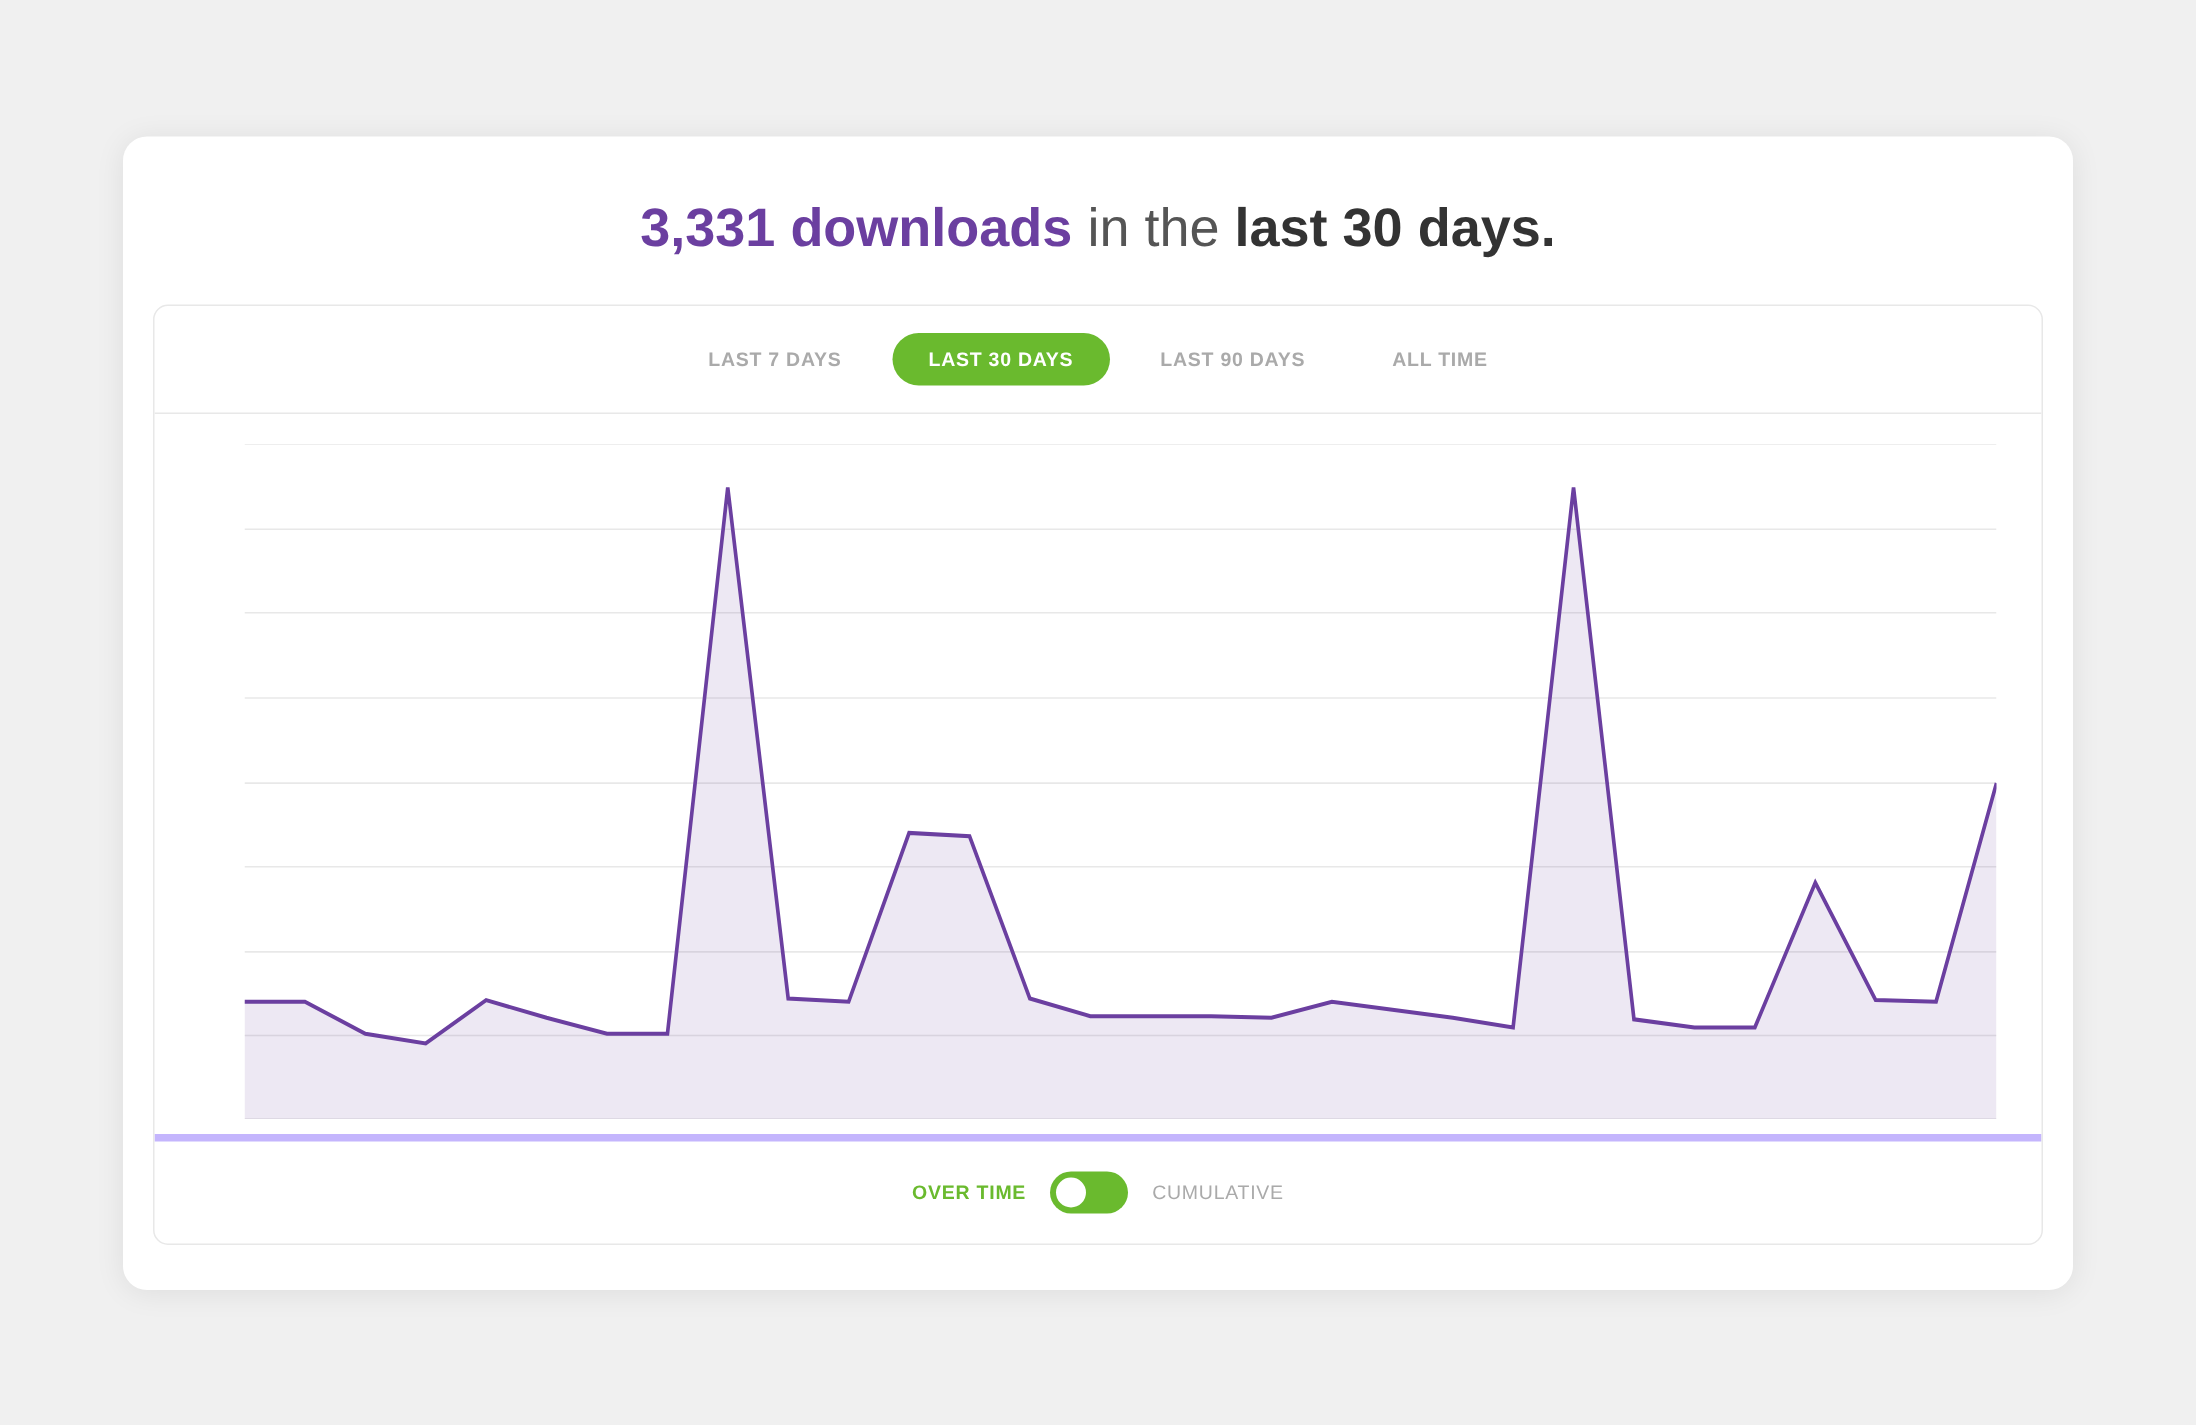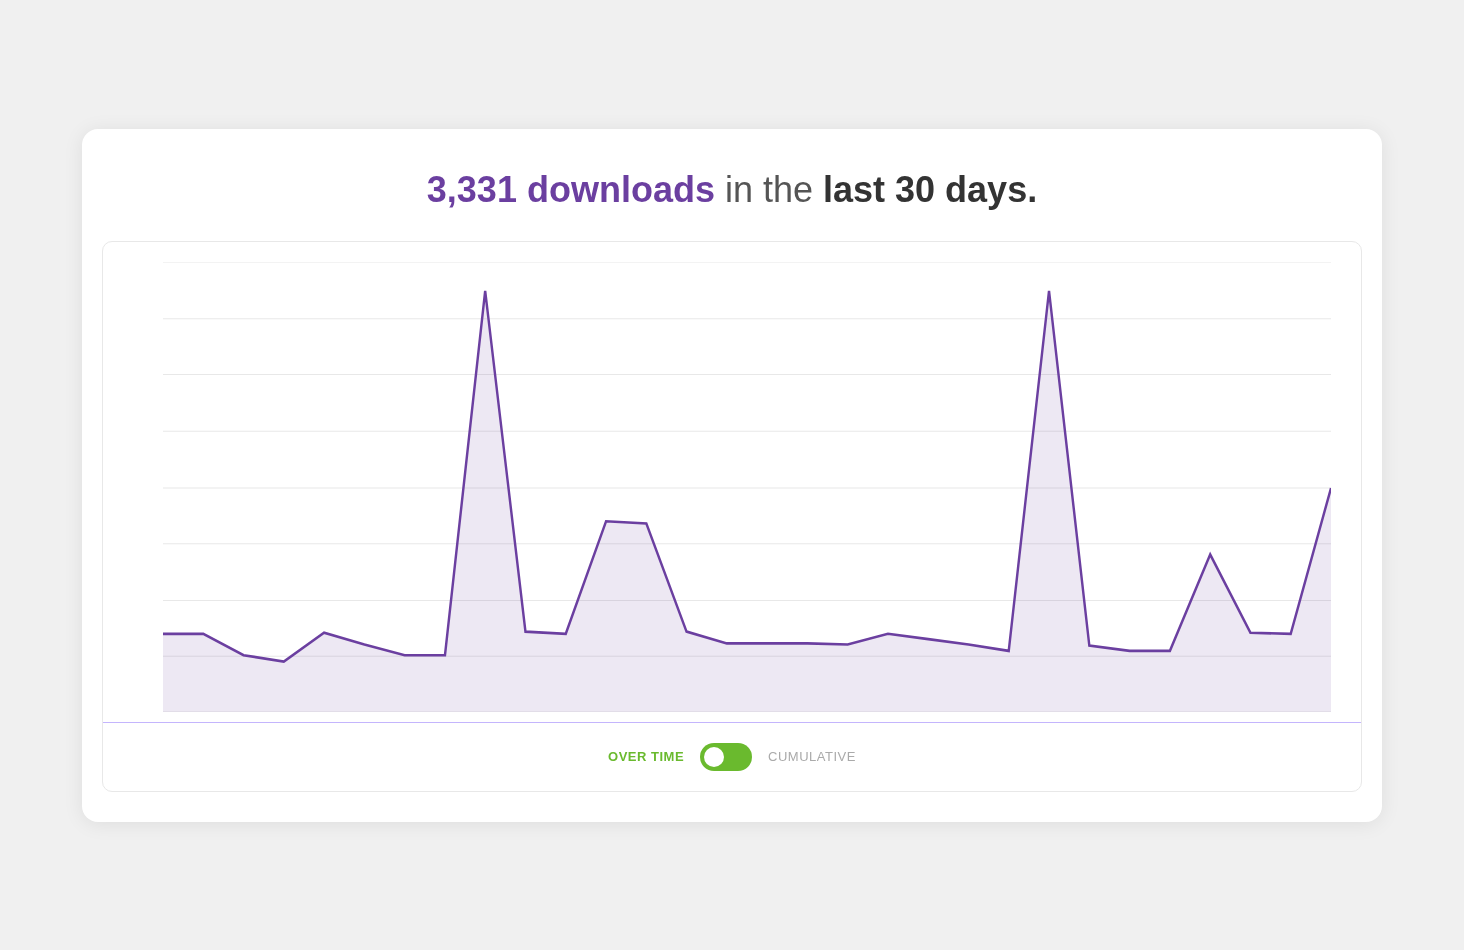--- a/index.html
+++ b/index.html
@@ -87,21 +87,21 @@
     }
     .chart-fill {
       fill: rgba(107,63,160,0.12);
     }
     .toggle-row {
       display: flex;
       justify-content: center;
       align-items: center;
       gap: 16px;
       padding: 20px 0;
-      border-top: 1px solid #c4b5fd;
+      border-top: 5px solid #c4b5fd;
     }
     .toggle-label-left {
       font-size: 13px;
       font-weight: 700;
       color: #6aba2e;
       letter-spacing: 0.5px;
       text-transform: uppercase;
     }
     .toggle-label-right {
       font-size: 13px;
@@ -134,20 +134,26 @@
 <body>
 
 <div class="page-container">
   <h1 class="headline">
     <span class="count">3,331 downloads</span>
     <span> in the </span>
     <span class="emphasis">last 30 days.</span>
   </h1>
 
   <div class="chart-card">
+    <div class="tab-row">
+      <button class="tab-btn">LAST 7 DAYS</button>
+      <button class="tab-btn active">LAST 30 DAYS</button>
+      <button class="tab-btn">LAST 90 DAYS</button>
+      <button class="tab-btn">ALL TIME</button>
+    </div>
 
     <div class="chart-area">
       <svg class="chart-svg-wrapper" viewBox="0 0 1200 420" preserveAspectRatio="none">
 
         <line class="grid-line" x1="0" y1="420" x2="1200" y2="420"></line>
         <line class="grid-line" x1="0" y1="368" x2="1200" y2="368"></line>
         <line class="grid-line" x1="0" y1="316" x2="1200" y2="316"></line>
         <line class="grid-line" x1="0" y1="263" x2="1200" y2="263"></line>
         <line class="grid-line" x1="0" y1="211" x2="1200" y2="211"></line>
         <line class="grid-line" x1="0" y1="158" x2="1200" y2="158"></line>

